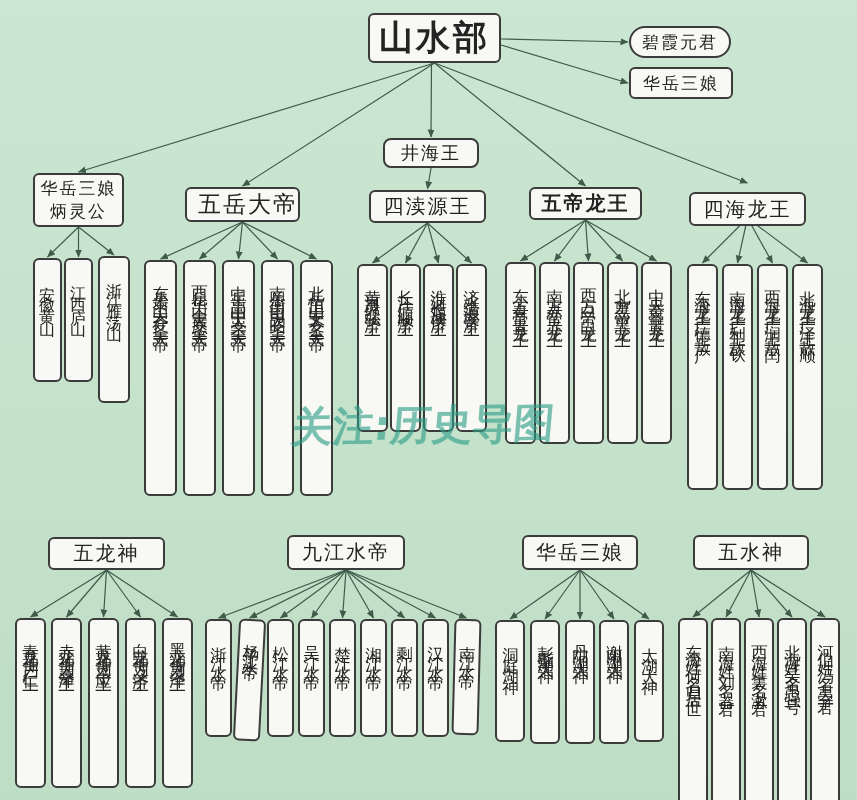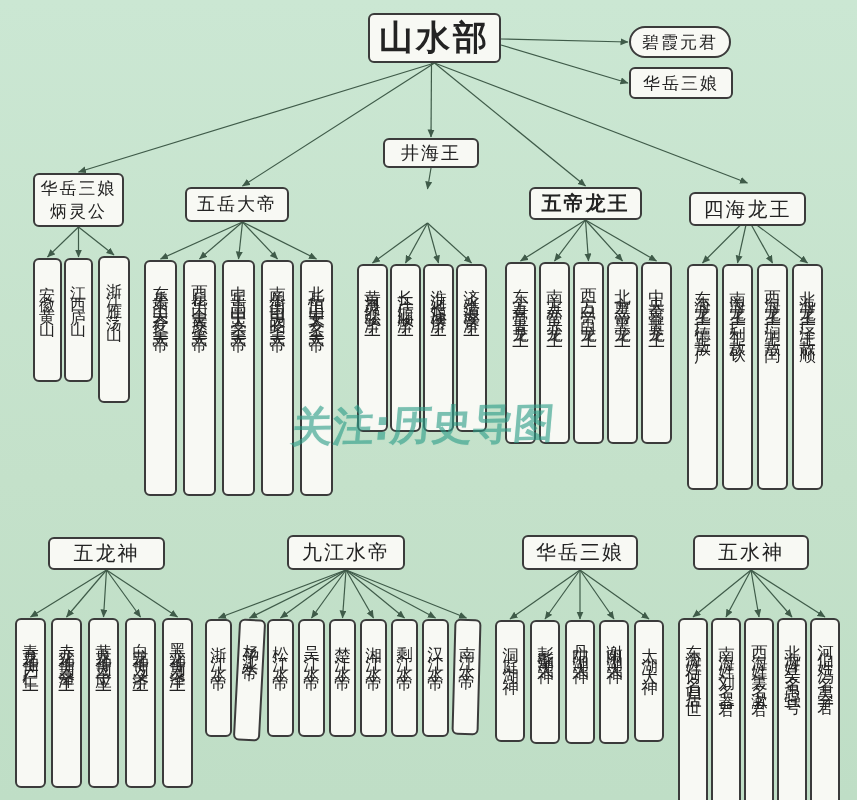--- a/index.html
+++ b/index.html
@@ -93,38 +93,41 @@
       <line x1="501" y1="45" x2="628" y2="83" stroke="#3f5b49" stroke-width="1.2" marker-end="url(#arr)"></line>
       <line x1="431" y1="168" x2="427.5" y2="189" stroke="#3f5b49" stroke-width="1.2" marker-end="url(#arr)"></line>
     </svg>
 
   <div class="node title-node" style="left:368px;top:13px;width:133px;height:50px;font-size:34px;">山水部</div>
 
   <div class="node hnode" style="left:629px;top:26px;width:102px;height:32px;font-size:17px;border-radius:16px;">碧霞元君</div>
 
   <div class="node hnode" style="left:629px;top:67px;width:104px;height:32px;font-size:17px;">华岳三娘</div>
 
-  <div class="node hnode" style="left:383px;top:138px;width:96px;height:30px;font-size:18px;">井海王</div>
+  <div class="node hnode" style="left:383px;top:138px;width:96px;height:30px;font-size:18px;border-radius:8px;">井海王</div>
 
   <div class="watermark" style="left:292px;top:398px;font-size:41px;color:#2e9e89;">关注:历史导图</div>
 <div class="node hnode" style="left: 33px; top: 173px; width: 91px; height: 54px; font-size: 17px; flex-direction: column;">
       <div class="hline">华岳三娘</div>
       <div class="hline">炳灵公</div>
     </div>
     <div class="node vbox" style="left: 33px; top: 258px; width: 29px; height: 124px; font-size: 16px; letter-spacing: 11.5px; line-height: 25px; padding-top: 12.8px;">安徽黄山</div>
     <div class="node vbox" style="left: 64px; top: 258px; width: 29px; height: 124px; font-size: 16px; letter-spacing: 11.5px; line-height: 25px; padding-top: 12.8px;">江西庐山</div>
     <div class="node vbox" style="left: 98px; top: 256px; width: 32px; height: 147px; font-size: 16px; letter-spacing: 10.6px; line-height: 28px; padding-top: 12.3px;">浙江雁荡山</div>
-    <div class="node hnode" style="left: 185px; top: 187px; width: 104px; height: 35px; font-size: 18px; flex-direction: column;">
+    <div class="node hnode" style="left: 185px; top: 187px; width: 115px; height: 35px; font-size: 23px; flex-direction: column; align-items: flex-end;">
       <div class="hline">五岳大帝</div>
     </div>
     <div class="node vbox" style="left: 144px; top: 260px; width: 33px; height: 236px; font-size: 16.5px; letter-spacing: 5.7px; line-height: 29px; padding-top: 9.8px;">东岳泰山天齐仁圣大帝</div>
     <div class="node vbox" style="left: 183px; top: 260px; width: 33px; height: 236px; font-size: 16.5px; letter-spacing: 5.7px; line-height: 29px; padding-top: 9.8px;">西岳华山金天愿圣大帝</div>
     <div class="node vbox" style="left: 222px; top: 260px; width: 33px; height: 236px; font-size: 16.5px; letter-spacing: 5.7px; line-height: 29px; padding-top: 9.8px;">中岳嵩山中天崇圣大帝</div>
     <div class="node vbox" style="left: 261px; top: 260px; width: 33px; height: 236px; font-size: 16.5px; letter-spacing: 5.7px; line-height: 29px; padding-top: 9.8px;">南岳衡山司天昭圣大帝</div>
     <div class="node vbox" style="left: 300px; top: 260px; width: 33px; height: 236px; font-size: 16.5px; letter-spacing: 5.7px; line-height: 29px; padding-top: 9.8px;">北岳恒山安天玄圣大帝</div>
+    <div class="node hnode" style="left: 369px; top: 190px; width: 117px; height: 33px; font-size: 20px; flex-direction: column;">
+      <div class="hline">四渎源王</div>
+    </div>
     <div class="node vbox" style="left: 357px; top: 264px; width: 31px; height: 168px; font-size: 16.5px; letter-spacing: 5.5px; line-height: 27px; padding-top: 9.8px;">黄河灵源弘济王</div>
     <div class="node vbox" style="left: 390px; top: 264px; width: 31px; height: 168px; font-size: 16.5px; letter-spacing: 5.5px; line-height: 27px; padding-top: 9.8px;">长江广源顺济王</div>
     <div class="node vbox" style="left: 423px; top: 264px; width: 31px; height: 168px; font-size: 16.5px; letter-spacing: 5.5px; line-height: 27px; padding-top: 9.8px;">淮河长源博济王</div>
     <div class="node vbox" style="left: 456px; top: 264px; width: 31px; height: 168px; font-size: 16.5px; letter-spacing: 5.5px; line-height: 27px; padding-top: 9.8px;">济水清源菩济王</div>
     <div class="node hnode" style="left: 529px; top: 187px; width: 113px; height: 33px; font-size: 20px; flex-direction: column; font-weight: bold;">
       <div class="hline">五帝龙王</div>
     </div>
     <div class="node vbox" style="left: 505px; top: 262px; width: 31px; height: 182px; font-size: 16.5px; letter-spacing: 7.5px; line-height: 27px; padding-top: 10.8px;">东方青帝青龙王</div>
     <div class="node vbox" style="left: 539px; top: 262px; width: 31px; height: 182px; font-size: 16.5px; letter-spacing: 7.5px; line-height: 27px; padding-top: 10.8px;">南方赤帝赤龙王</div>
     <div class="node vbox" style="left: 573px; top: 262px; width: 31px; height: 182px; font-size: 16.5px; letter-spacing: 7.5px; line-height: 27px; padding-top: 10.8px;">西方白帝白龙王</div>

